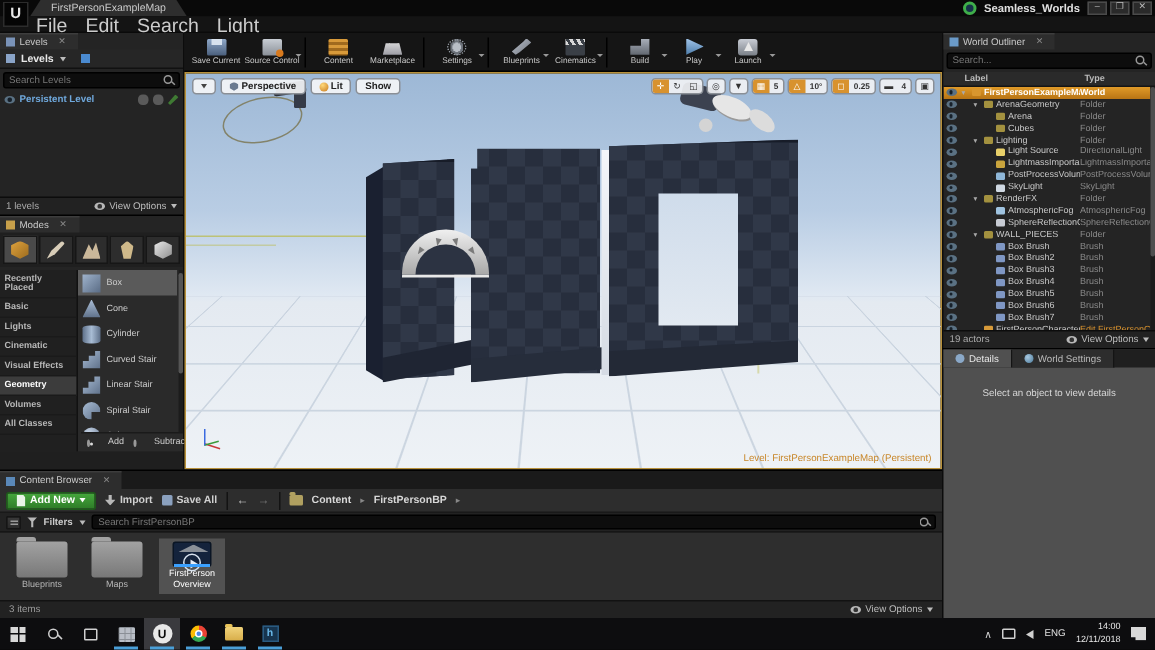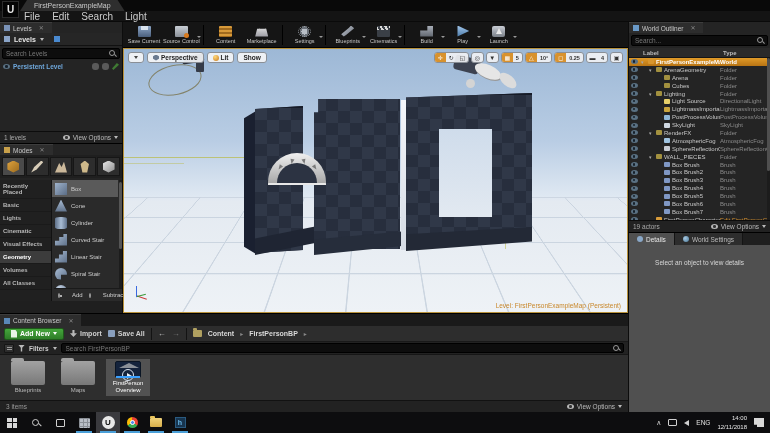--- a/index.html
+++ b/index.html
@@ -12,21 +12,21 @@
   .ue-logo { position:absolute; left:2px; top:1px; width:17px; height:17px; background:#050505; border:1px solid #2c2c2c; color:#e8e8e8; font-size:10px; font-weight:bold; text-align:center; line-height:15px; z-index:5; }
   .map-tab { position:absolute; left:20px; top:0; height:11px; padding:0 14px; background:#2e2e2e; clip-path:polygon(7px 0, calc(100% - 7px) 0, 100% 100%, 0 100%); color:#c9c9c9; font-size:7px; line-height:12px; }
   .title-right { position:absolute; right:2px; top:0; height:11px; display:flex; align-items:center; gap:5px; }
   .proj-icon { width:9px; height:9px; border-radius:50%; border:2px solid #3fae4a; background:#16324a; }
   .proj-name { color:#e0e0e0; font-size:7.5px; font-weight:bold; }
   .winbtns { display:flex; gap:2px; }
   .winbtn { width:13px; height:9px; background:#2a2a2a; border:1px solid #4a4a4a; color:#bbb; font-size:6px; line-height:7px; text-align:center; }
 
   
   .menubar { position:absolute; left:0; top:11px; width:770px; height:11px; background:#141414; display:flex; align-items:center; padding-left:24px; gap:12px; border-bottom:1px solid #0a0a0a; }
-  .menu-item { color:#cccccc; font-size:10px;text-align:right; }
+  .menu-item { color:#cccccc; font-size:13px;text-align:right; }
 
   
   .left-col  { position:absolute; left:0; top:22px; width:123px; height:291px; background:#1a1a1a; }
   .center-col{ position:absolute; left:123px; top:22px; width:505px; height:291px; background:#141414; }
   .right-col { position:absolute; left:628px; top:22px; width:142px; height:390px; background:#1a1a1a; }
 
   
   .ptab { height:11px; background:#131313100; display:flex; align-items:flex-end; }
   .ptab .tab { height:11px; background:#2d2d2d; color:#c9c9c9; font-size:6.5px; line-height:11px; padding:0 8px 0 4px; display:flex; align-items:center; gap:3px; border-top:1px solid #3d3d3d; }
   .tab-x { color:#888; font-size:6px; margin-left:4px; }
@@ -253,20 +253,29 @@
   .tray-notif { width:10px; height:9px; background:#d8d8d8; clip-path:polygon(0 0,100% 0,100% 100%,30% 100%,30% 75%,0 75%); }
 </style>
 </head>
 <body>
 
 <div class="screen">
 
   <div class="titlebar">
     <div class="ue-logo">U</div>
     <div class="map-tab">FirstPersonExampleMap</div>
+    <div class="title-right">
+      <span class="proj-icon"></span>
+      <span class="proj-name">Seamless_Worlds</span>
+      <span class="winbtns">
+        <span class="winbtn">–</span>
+        <span class="winbtn">❐</span>
+        <span class="winbtn">✕</span>
+      </span>
+    </div>
   </div>
 
   <div class="menubar">
 
   <span class="menu-item">File</span>
       <span class="menu-item">Edit</span>
       <span class="menu-item">Search</span>
       <span class="menu-item">Light</span>
     </div>
 

